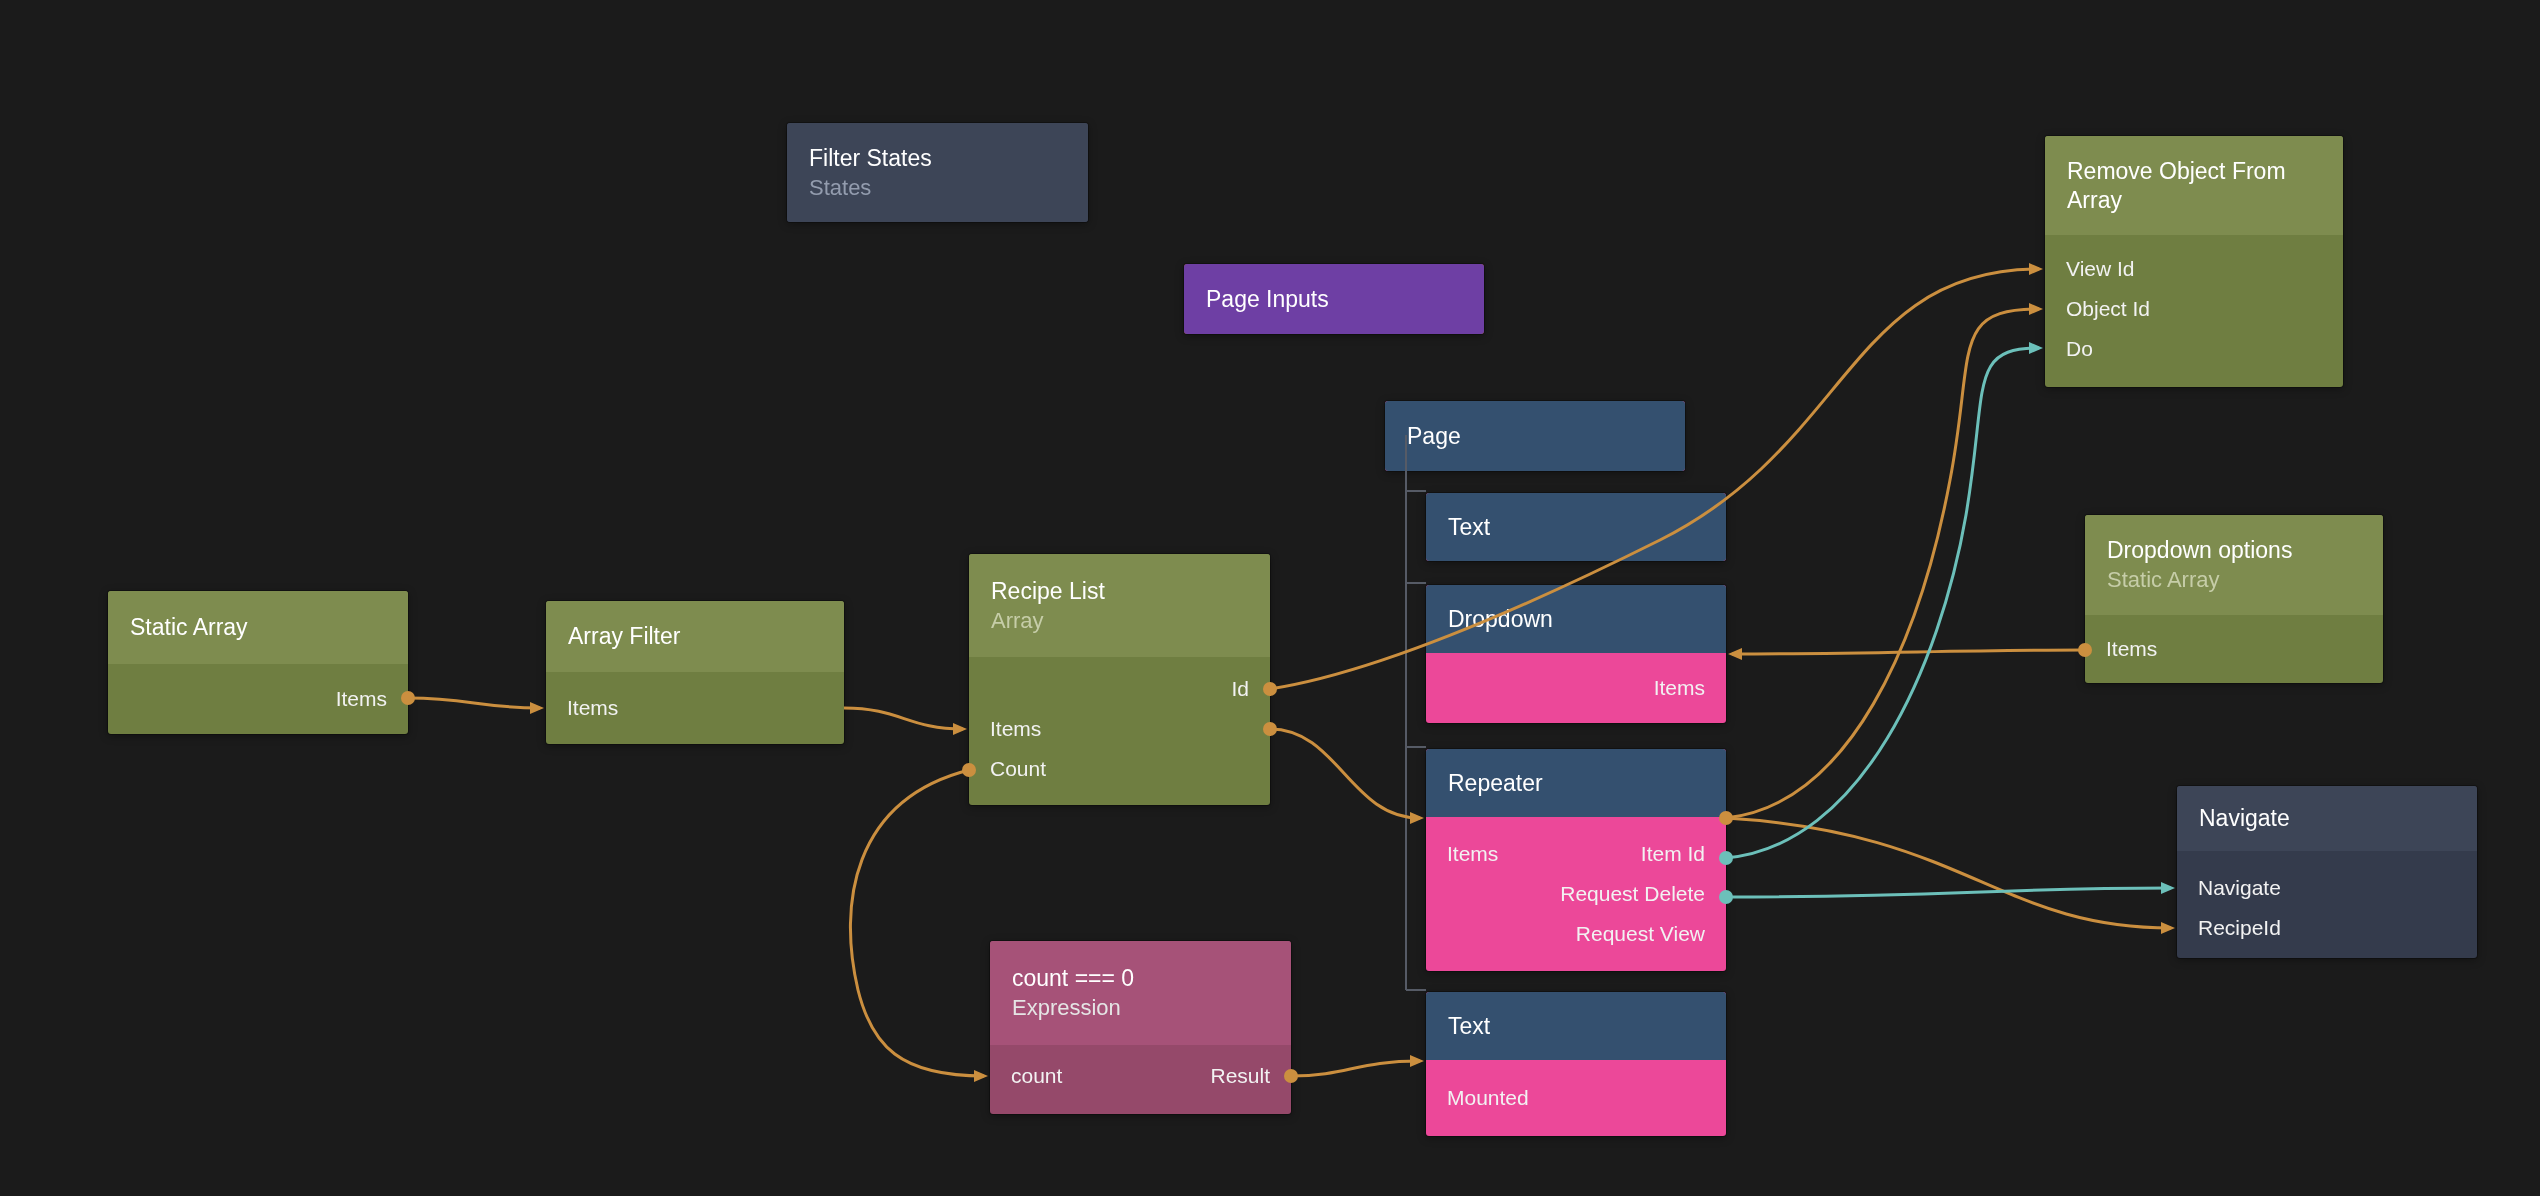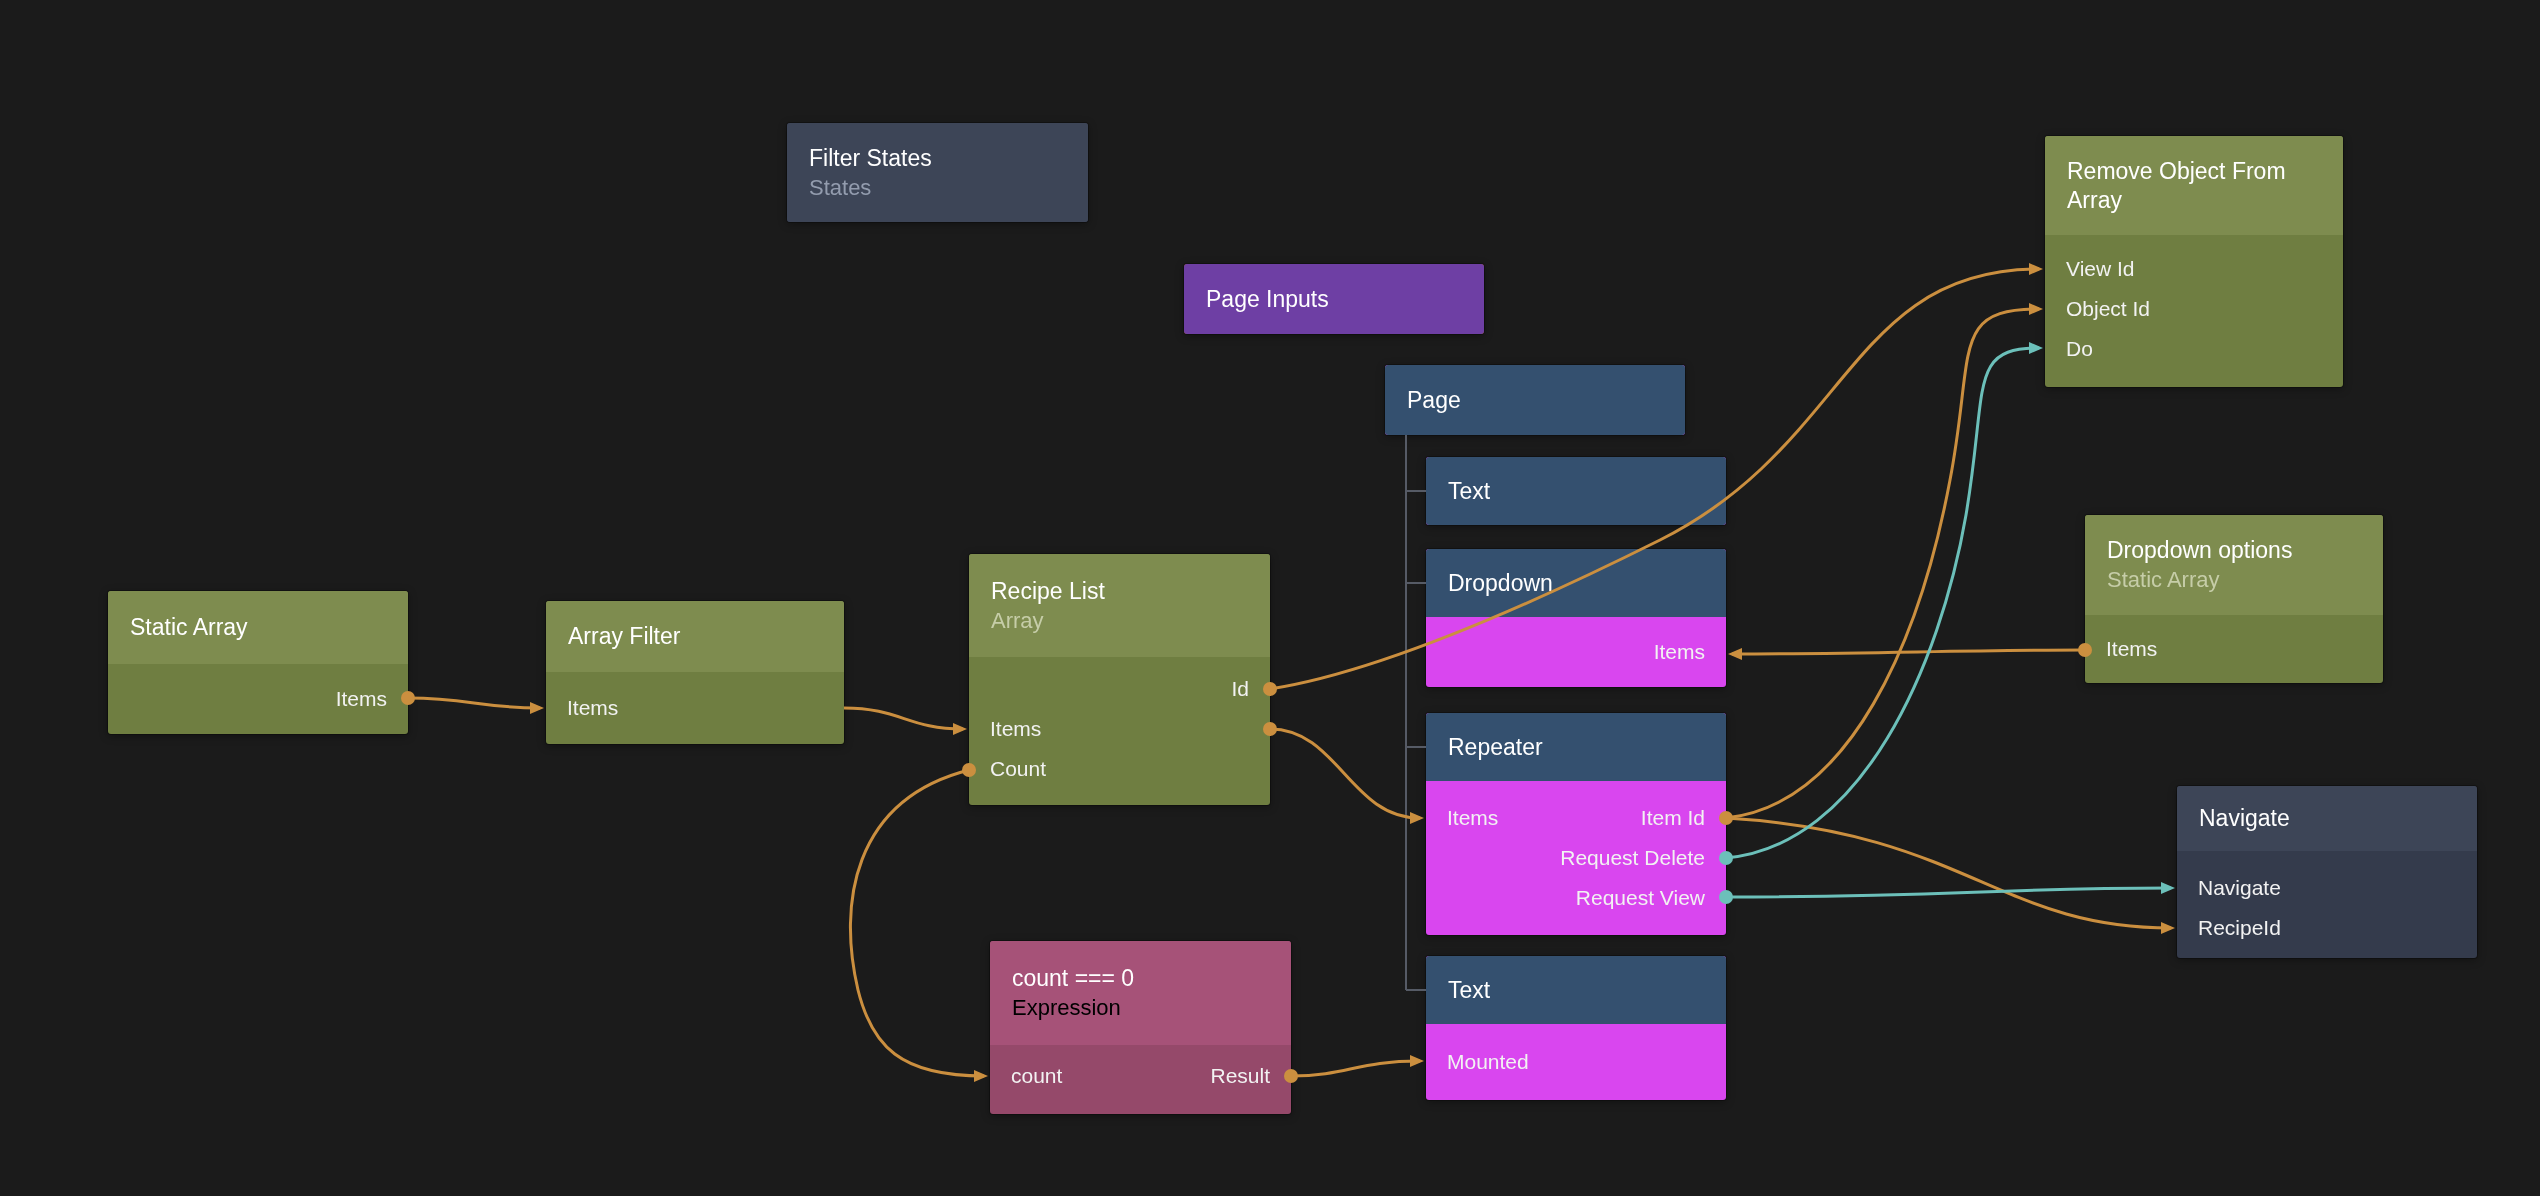--- a/index.html
+++ b/index.html
@@ -30,30 +30,30 @@
     height:40px;display:flex;align-items:center;
     padding:0 21px;font-size:21px;color:#f2f2f2;
   }
   .row.right{justify-content:flex-end;}
   .row.dual{justify-content:space-between;}
 
   
   .data{background:#6f7e41;}
   .data .hdr{background:#7e8c4f;}
   .data .subtitle{color:#c6cda8;}
-  .visual{background:#d946ef;}
+  .visual{background:#ec4899;margin-top:36px;}
   .visual .hdr{background:#34506f;}
   .component{background:#343b4c;}
   .component .hdr{background:#3d4557;}
   .component .subtitle{color:#939cae;}
   .purple{background:#a16207;}
   .purple .hdr{background:#6e3fa4;}
   .expr{background:#95496a;}
   .expr .hdr{background:#a65278;}
-  .expr .subtitle{color:#000000;}
+  .expr .subtitle{color:#e5e5e5;}
 
   .wires{position:absolute;inset:0;pointer-events:none;}
   .w{fill:none;stroke-width:3;}
   .o{stroke:#cb8f3f;}
   .t{stroke:#6cc0ba;}
   .hl{stroke:#565b66;stroke-width:2;fill:none;}
   .dot-o{fill:#cb8f3f;}
   .dot-t{fill:#6cc0ba;}
 </style>
 </head>

